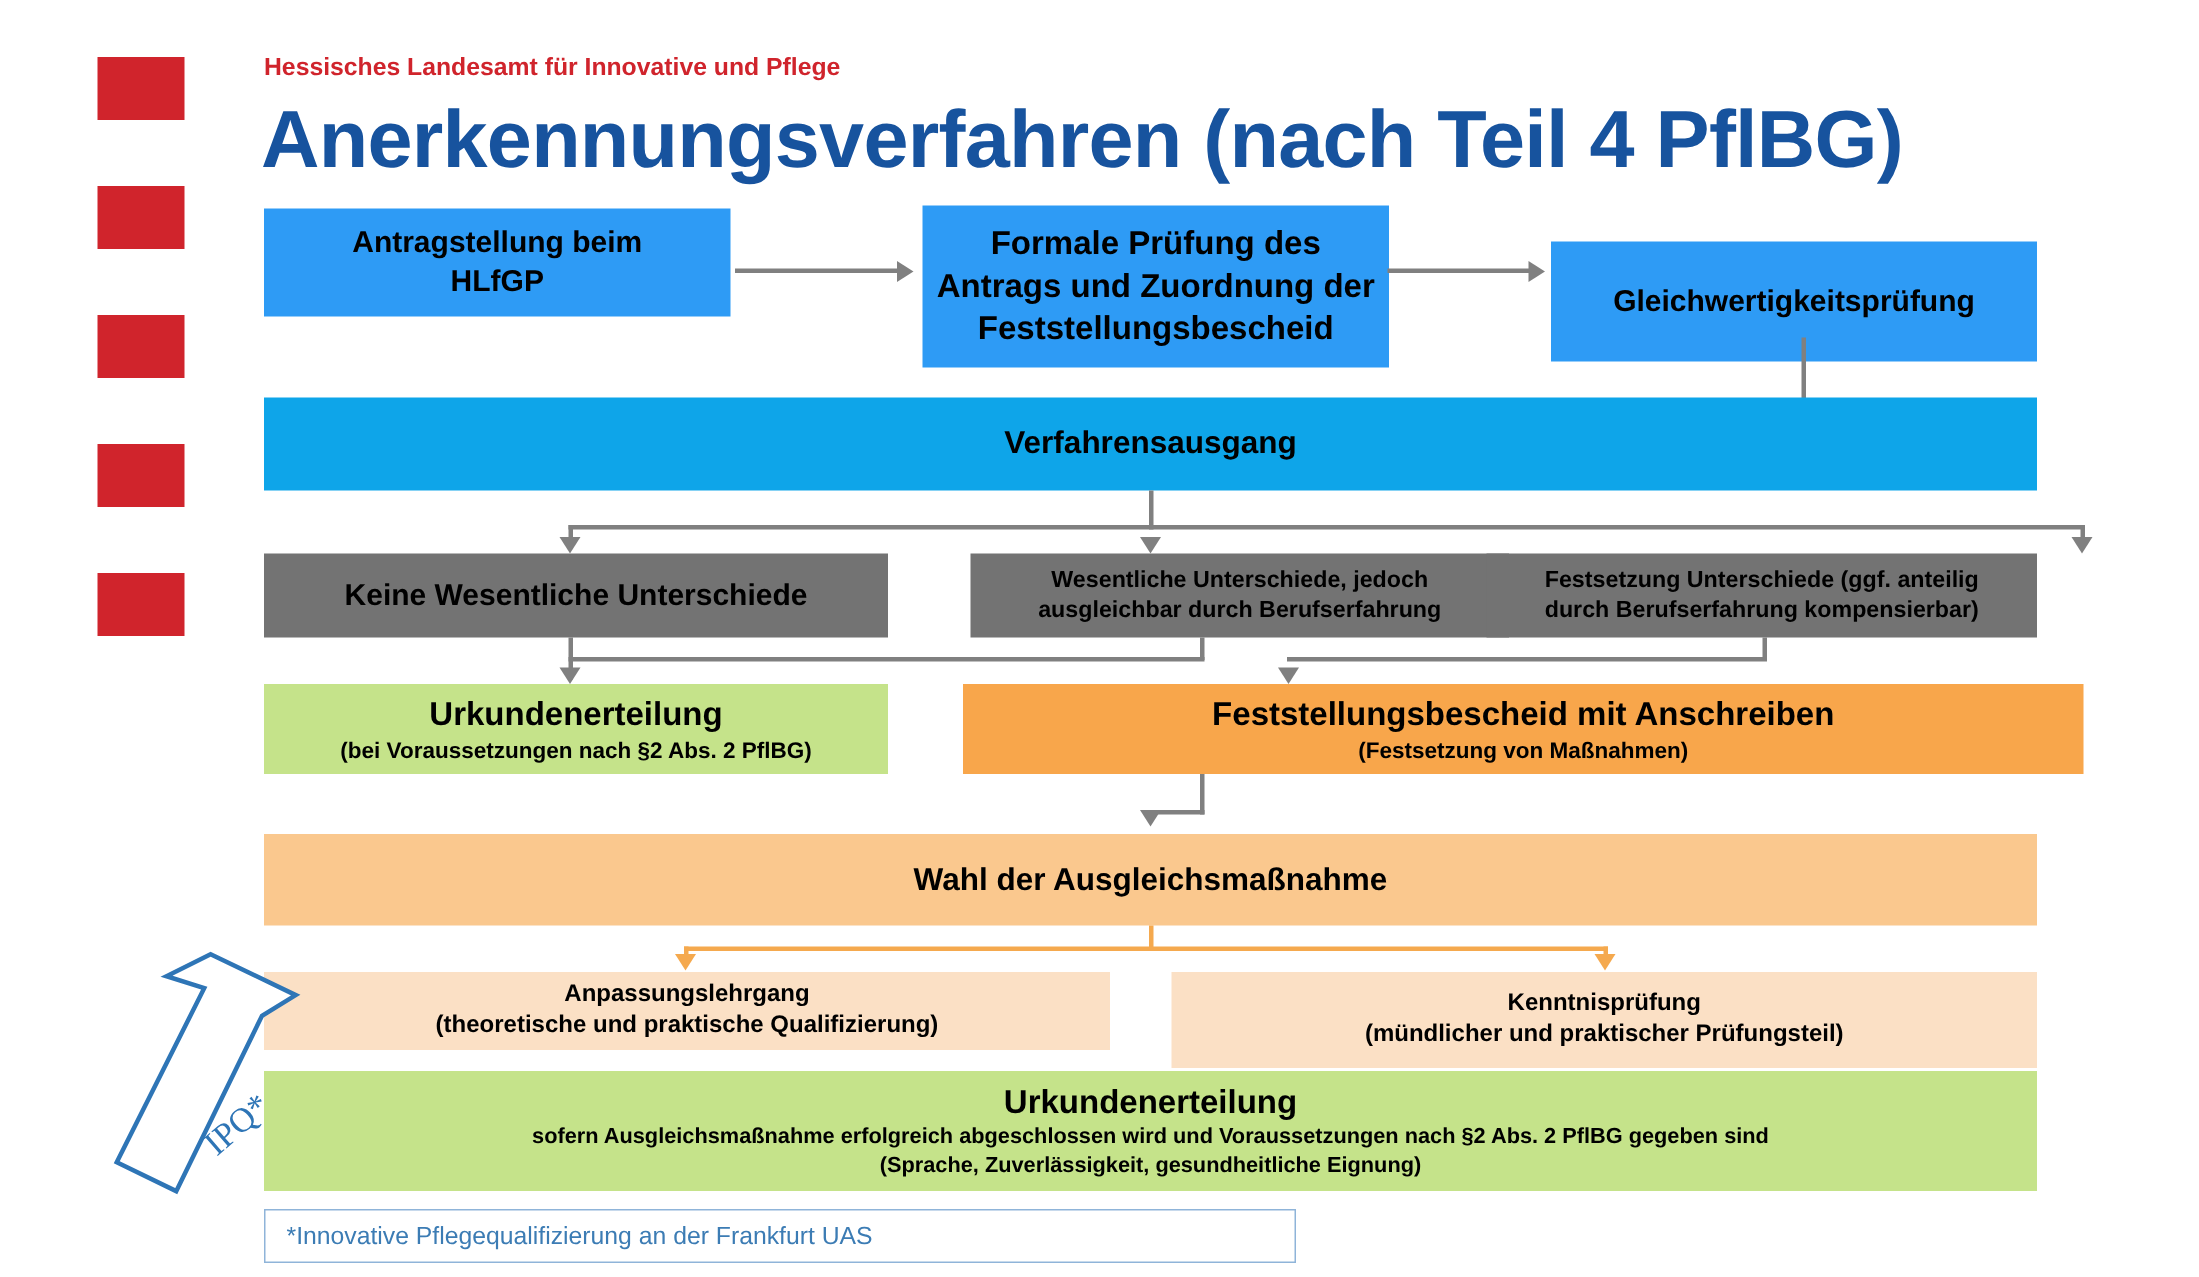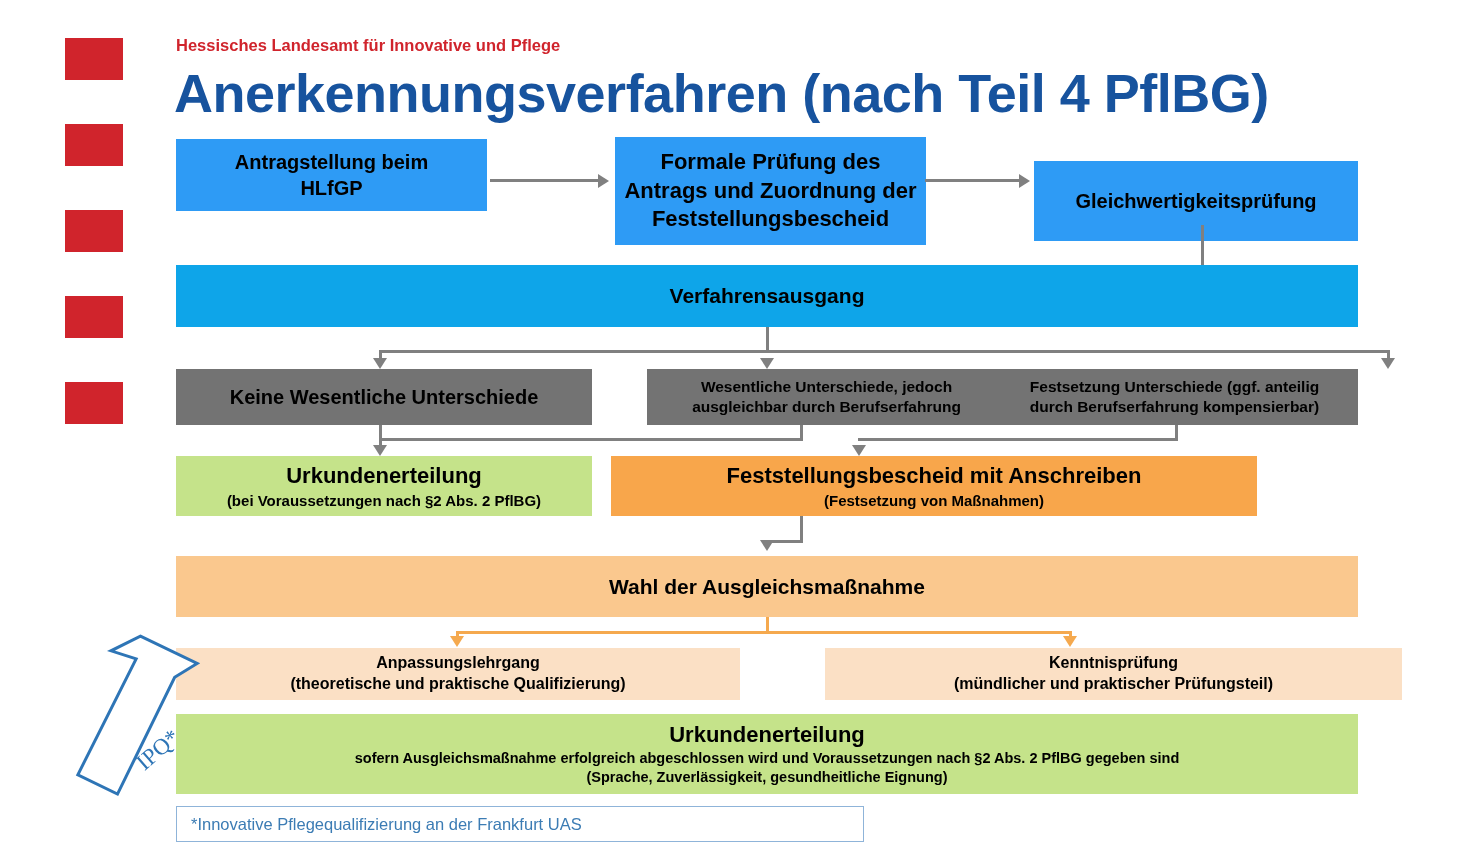--- a/index.html
+++ b/index.html
@@ -193,21 +193,21 @@
 
   <div class="conn conn-v" style="left:1175px;top:425px;width:3px;height:15px;"></div>
   <div class="conn conn-h" style="left:858px;top:438px;width:320px;"></div>
   <div class="arrowhead-down" style="left:852px;top:445px;"></div>
 
   <div class="box c-green" style="left:176px;top:456px;width:416px;height:60px;font-size:15px;">
     <span class="l1" style="font-size:22px;">Urkundenerteilung</span>
     <span class="l2">(bei Voraussetzungen nach §2 Abs. 2 PflBG)</span>
   </div>
 
-  <div class="box c-orange" style="left:611px;top:456px;width:646px;height:60px;font-size:15px;">
+  <div class="box c-orange" style="left:642px;top:456px;width:747px;height:60px;font-size:15px;">
     <span class="l1" style="font-size:22px;">Feststellungsbescheid mit Anschreiben</span>
     <span class="l2">(Festsetzung von Maßnahmen)</span>
   </div>
 
   <div class="conn conn-v" style="left:800px;top:516px;width:3px;height:27px;"></div>
   <div class="conn conn-h" style="left:766px;top:540px;width:37px;"></div>
   <div class="arrowhead-down" style="left:760px;top:540px;"></div>
 
   <div class="box c-orange-mid" style="left:176px;top:556px;width:1182px;height:61px;font-size:21px;">
     <span class="l1">Wahl der Ausgleichsmaßnahme</span>
@@ -218,21 +218,21 @@
   <div class="conn-o" style="left:456px;top:631px;width:3px;height:8px;"></div>
   <div class="conn-o" style="left:1069px;top:631px;width:3px;height:8px;"></div>
   <div class="arrowhead-down-o" style="left:450px;top:636px;"></div>
   <div class="arrowhead-down-o" style="left:1063px;top:636px;"></div>
 
   <div class="box c-orange-pale" style="left:176px;top:648px;width:564px;height:52px;font-size:16px;">
     <span class="l1">Anpassungslehrgang</span>
     <span class="l2">(theoretische und praktische Qualifizierung)</span>
   </div>
 
-  <div class="box c-orange-pale" style="left:781px;top:648px;width:577px;height:52px;font-size:16px;margin-left:44px;">
+  <div class="box c-orange-pale" style="left:781px;top:648px;width:577px;height:64px;font-size:16px;">
     <span class="l1">Kenntnisprüfung</span>
     <span class="l2">(mündlicher und praktischer Prüfungsteil)</span>
   </div>
 
   <div class="box c-green" style="left:176px;top:714px;width:1182px;height:80px;font-size:14.5px;">
     <span class="l1" style="font-size:22px;">Urkundenerteilung</span>
     <span class="l2">sofern Ausgleichsmaßnahme erfolgreich abgeschlossen wird und Voraussetzungen nach §2 Abs. 2 PflBG gegeben sind</span>
     <span class="l3">(Sprache, Zuverlässigkeit, gesundheitliche Eignung)</span>
   </div>
 

